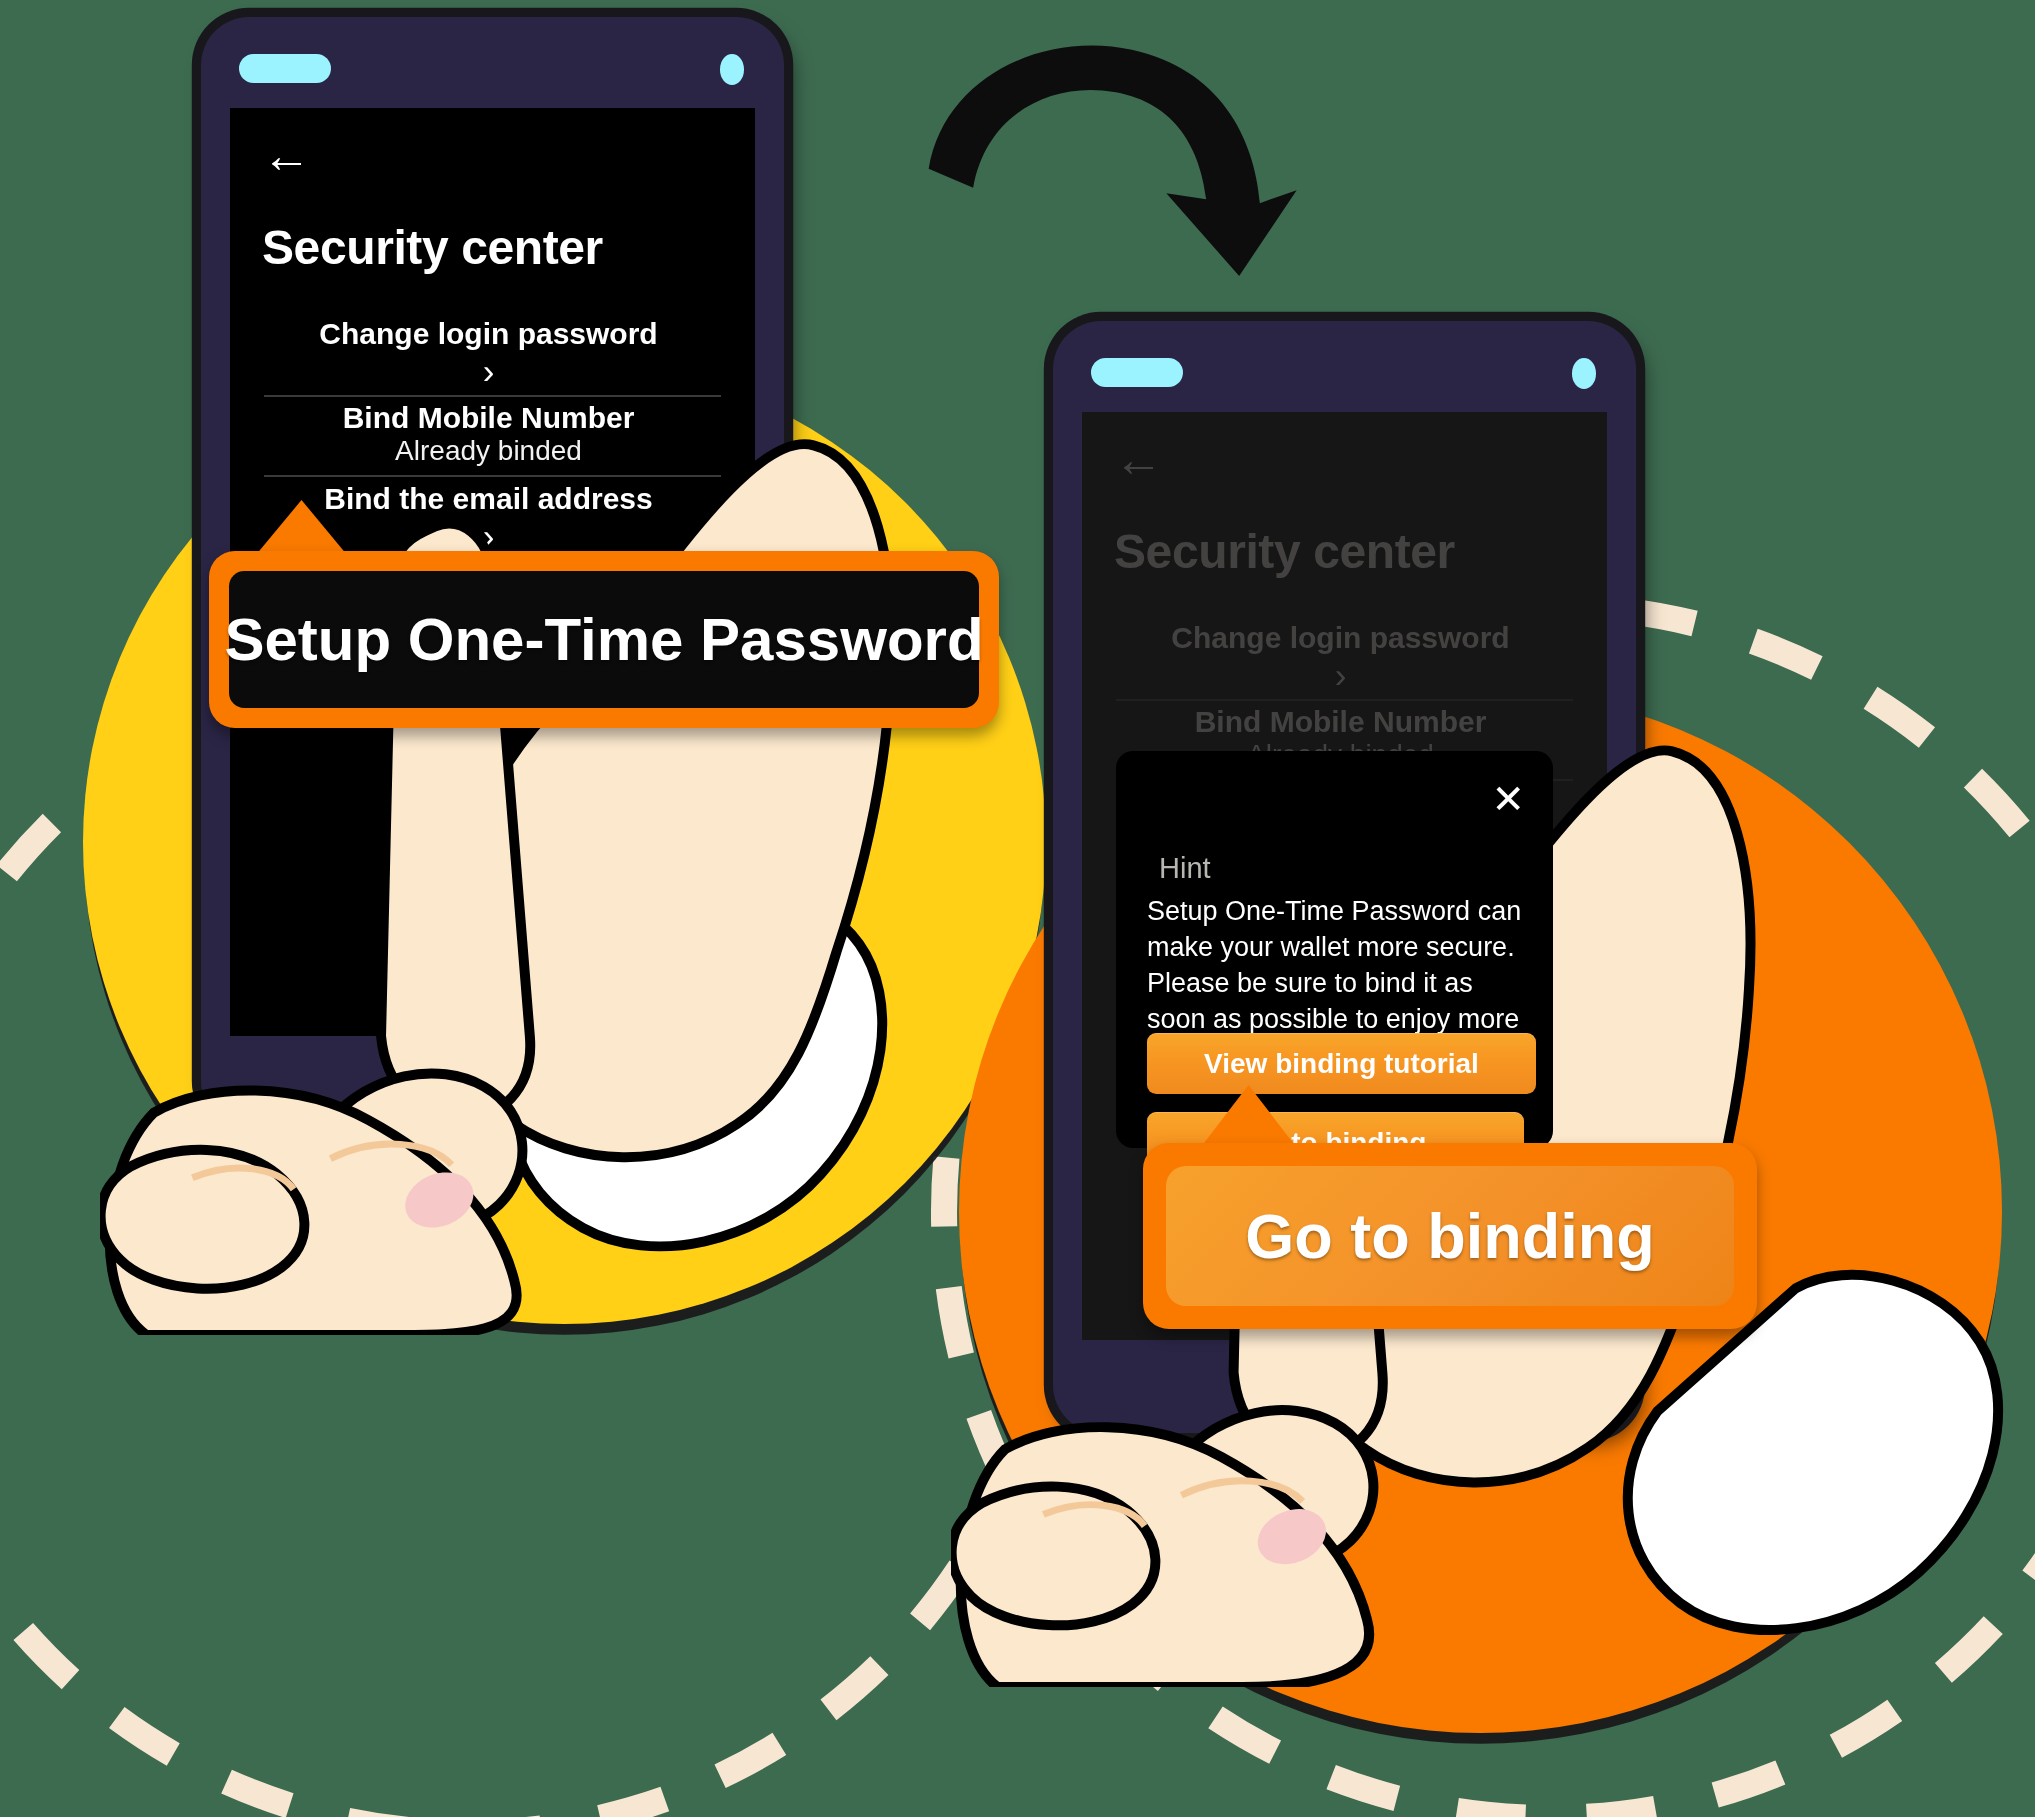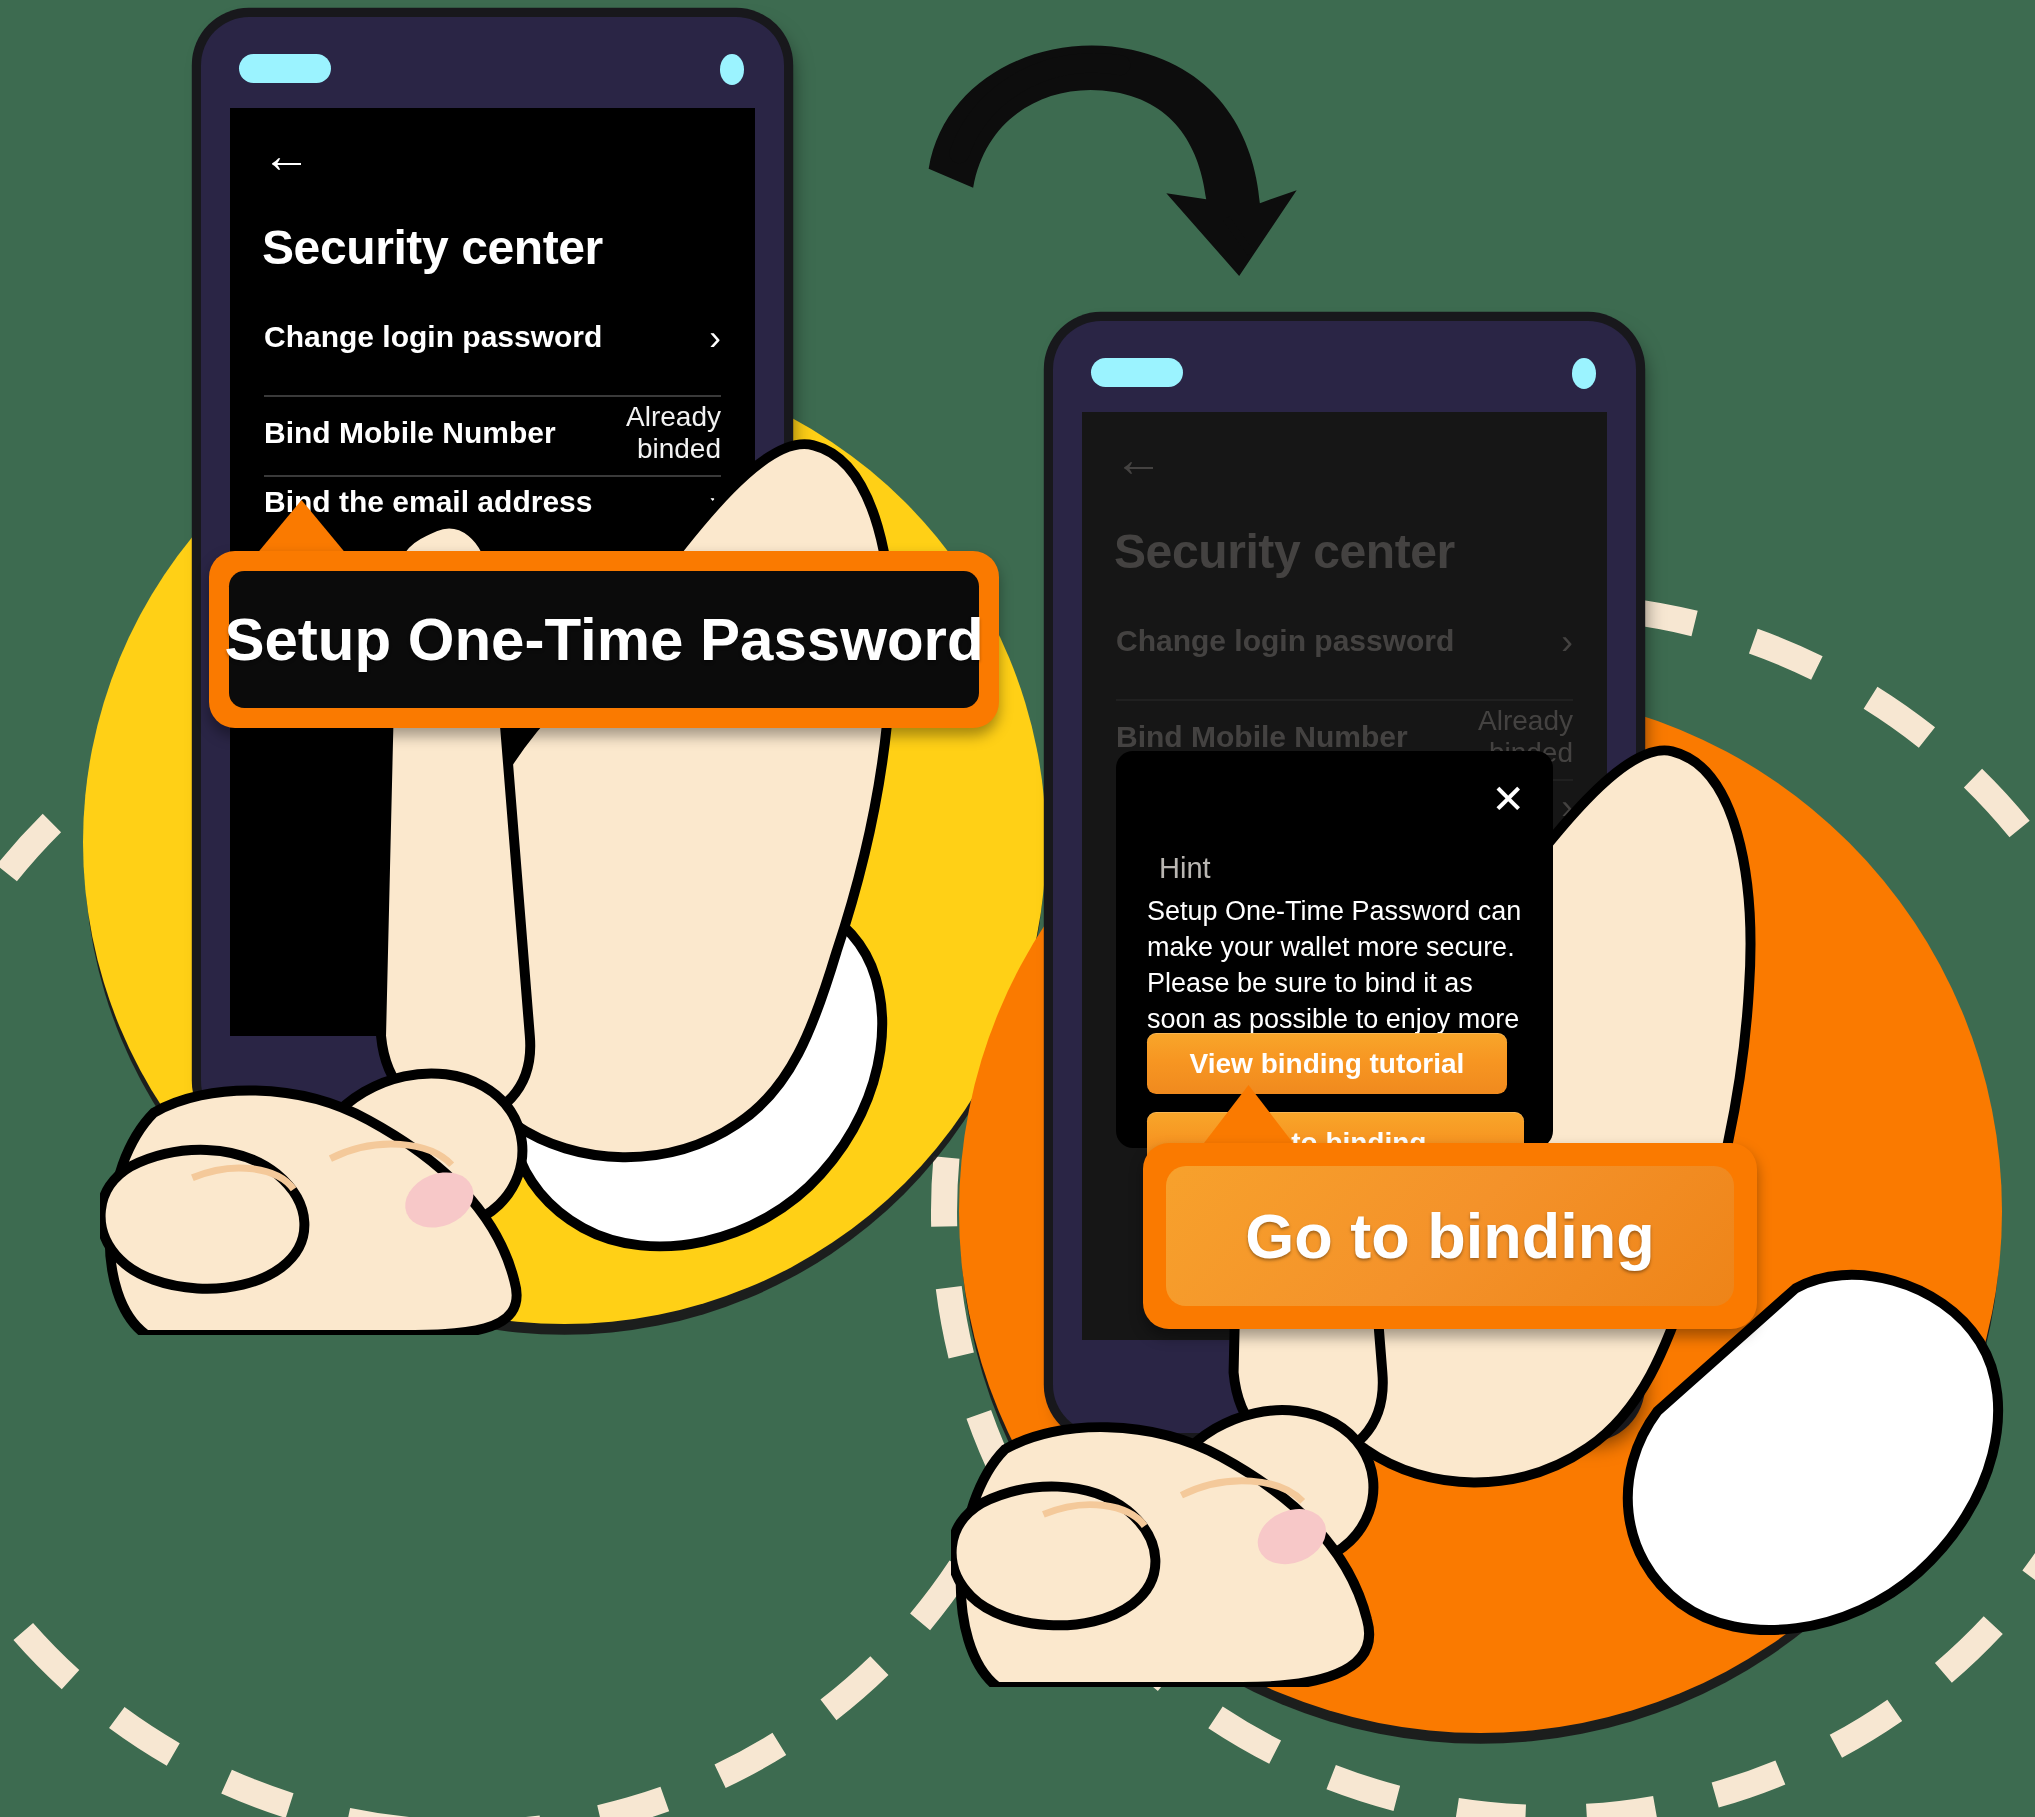--- a/index.html
+++ b/index.html
@@ -25,22 +25,22 @@
   .phone .speaker{position:absolute;background:#9BF3FF;border-radius:23px;}
   .phone .camdot{position:absolute;background:#9BF3FF;border-radius:50%;}
   .screen{position:absolute;background:#000;overflow:hidden;}
   .screen.dim{background:#000;}
   .screen.dim .scr-inner{opacity:.70;filter:brightness(.62);}
   .scr-inner{position:absolute;inset:0;background:#000;}
 
   .back-arrow{position:absolute;color:#ffffff;line-height:1;user-select:none;}
   .scr-title{position:absolute;color:#ffffff;font-weight:bold;letter-spacing:-0.4px;}
 
-  .row{position:absolute;left:0;right:0;display:flex;align-items:center;
-       justify-content:space-between;color:#fff;font-weight:bold;}
+  .row{position:absolute;left:0;right:8px;display:flex;align-items:center;
+       justify-content:space-between;color:#fff;font-weight:bold;flex-direction:column;}
   .row .lbl{white-space:nowrap;}
   .row .val{font-weight:normal;color:#f2f2f2;text-align:right;}
   .row .chev{color:#ffffff;font-weight:normal;}
   .divider{position:absolute;height:1.5px;background:#3a3a3a;}
 
   
   .screen.dim .back-arrow,
   .screen.dim .scr-title,
   .screen.dim .row,
   .screen.dim .row .val,
@@ -215,21 +215,21 @@
           <span class="chev" style="font-size:35px;">›</span>
         </div>
         <div class="divider" style="top:533px;left:34px;right:34px;"></div>
       </div>
     </div>
 
     <div class="modal" style="left:63px;top:430px;width:437px;height:397px;">
       <div class="close" style="right:28px;top:28px;font-size:40px;">✕</div>
       <div class="hint-title" style="left:31px;top:101px;font-size:29px;">Hint</div>
       <div class="hint-body" style="left:31px;top:143px;width:377px;font-size:27px;">Setup One-Time Password can make your wallet more secure. Please be sure to bind it as soon as possible to enjoy more secure operations.</div>
-      <div class="btn-orange" style="left:31px;top:282px;width:360px;height:61px;font-size:28px;">View binding tutorial</div>
+      <div class="btn-orange" style="left:31px;top:282px;width:389px;height:61px;font-size:28px;">View binding tutorial</div>
       <div class="btn-orange" style="left:31px;top:361px;width:377px;height:61px;font-size:28px;">Go to binding</div>
     </div>
   </div>
 
   <svg class="hand-svg" style="left:951px;top:736px;width:921px;height:951px;z-index:30;" viewBox="0 0 1200 1240">
     <g stroke="#000" stroke-width="13" stroke-linejoin="round" stroke-linecap="round">
       <path d="M940 20 C 1022 40 1050 180 1040 330 C 1032 470 1000 600 966 698
                C 932 800 900 880 830 928 C 740 990 620 986 540 930
                C 468 884 440 784 450 682 C 460 566 520 448 600 366
                C 692 272 850 -2 940 20 Z" fill="#FBE8CD"></path>

